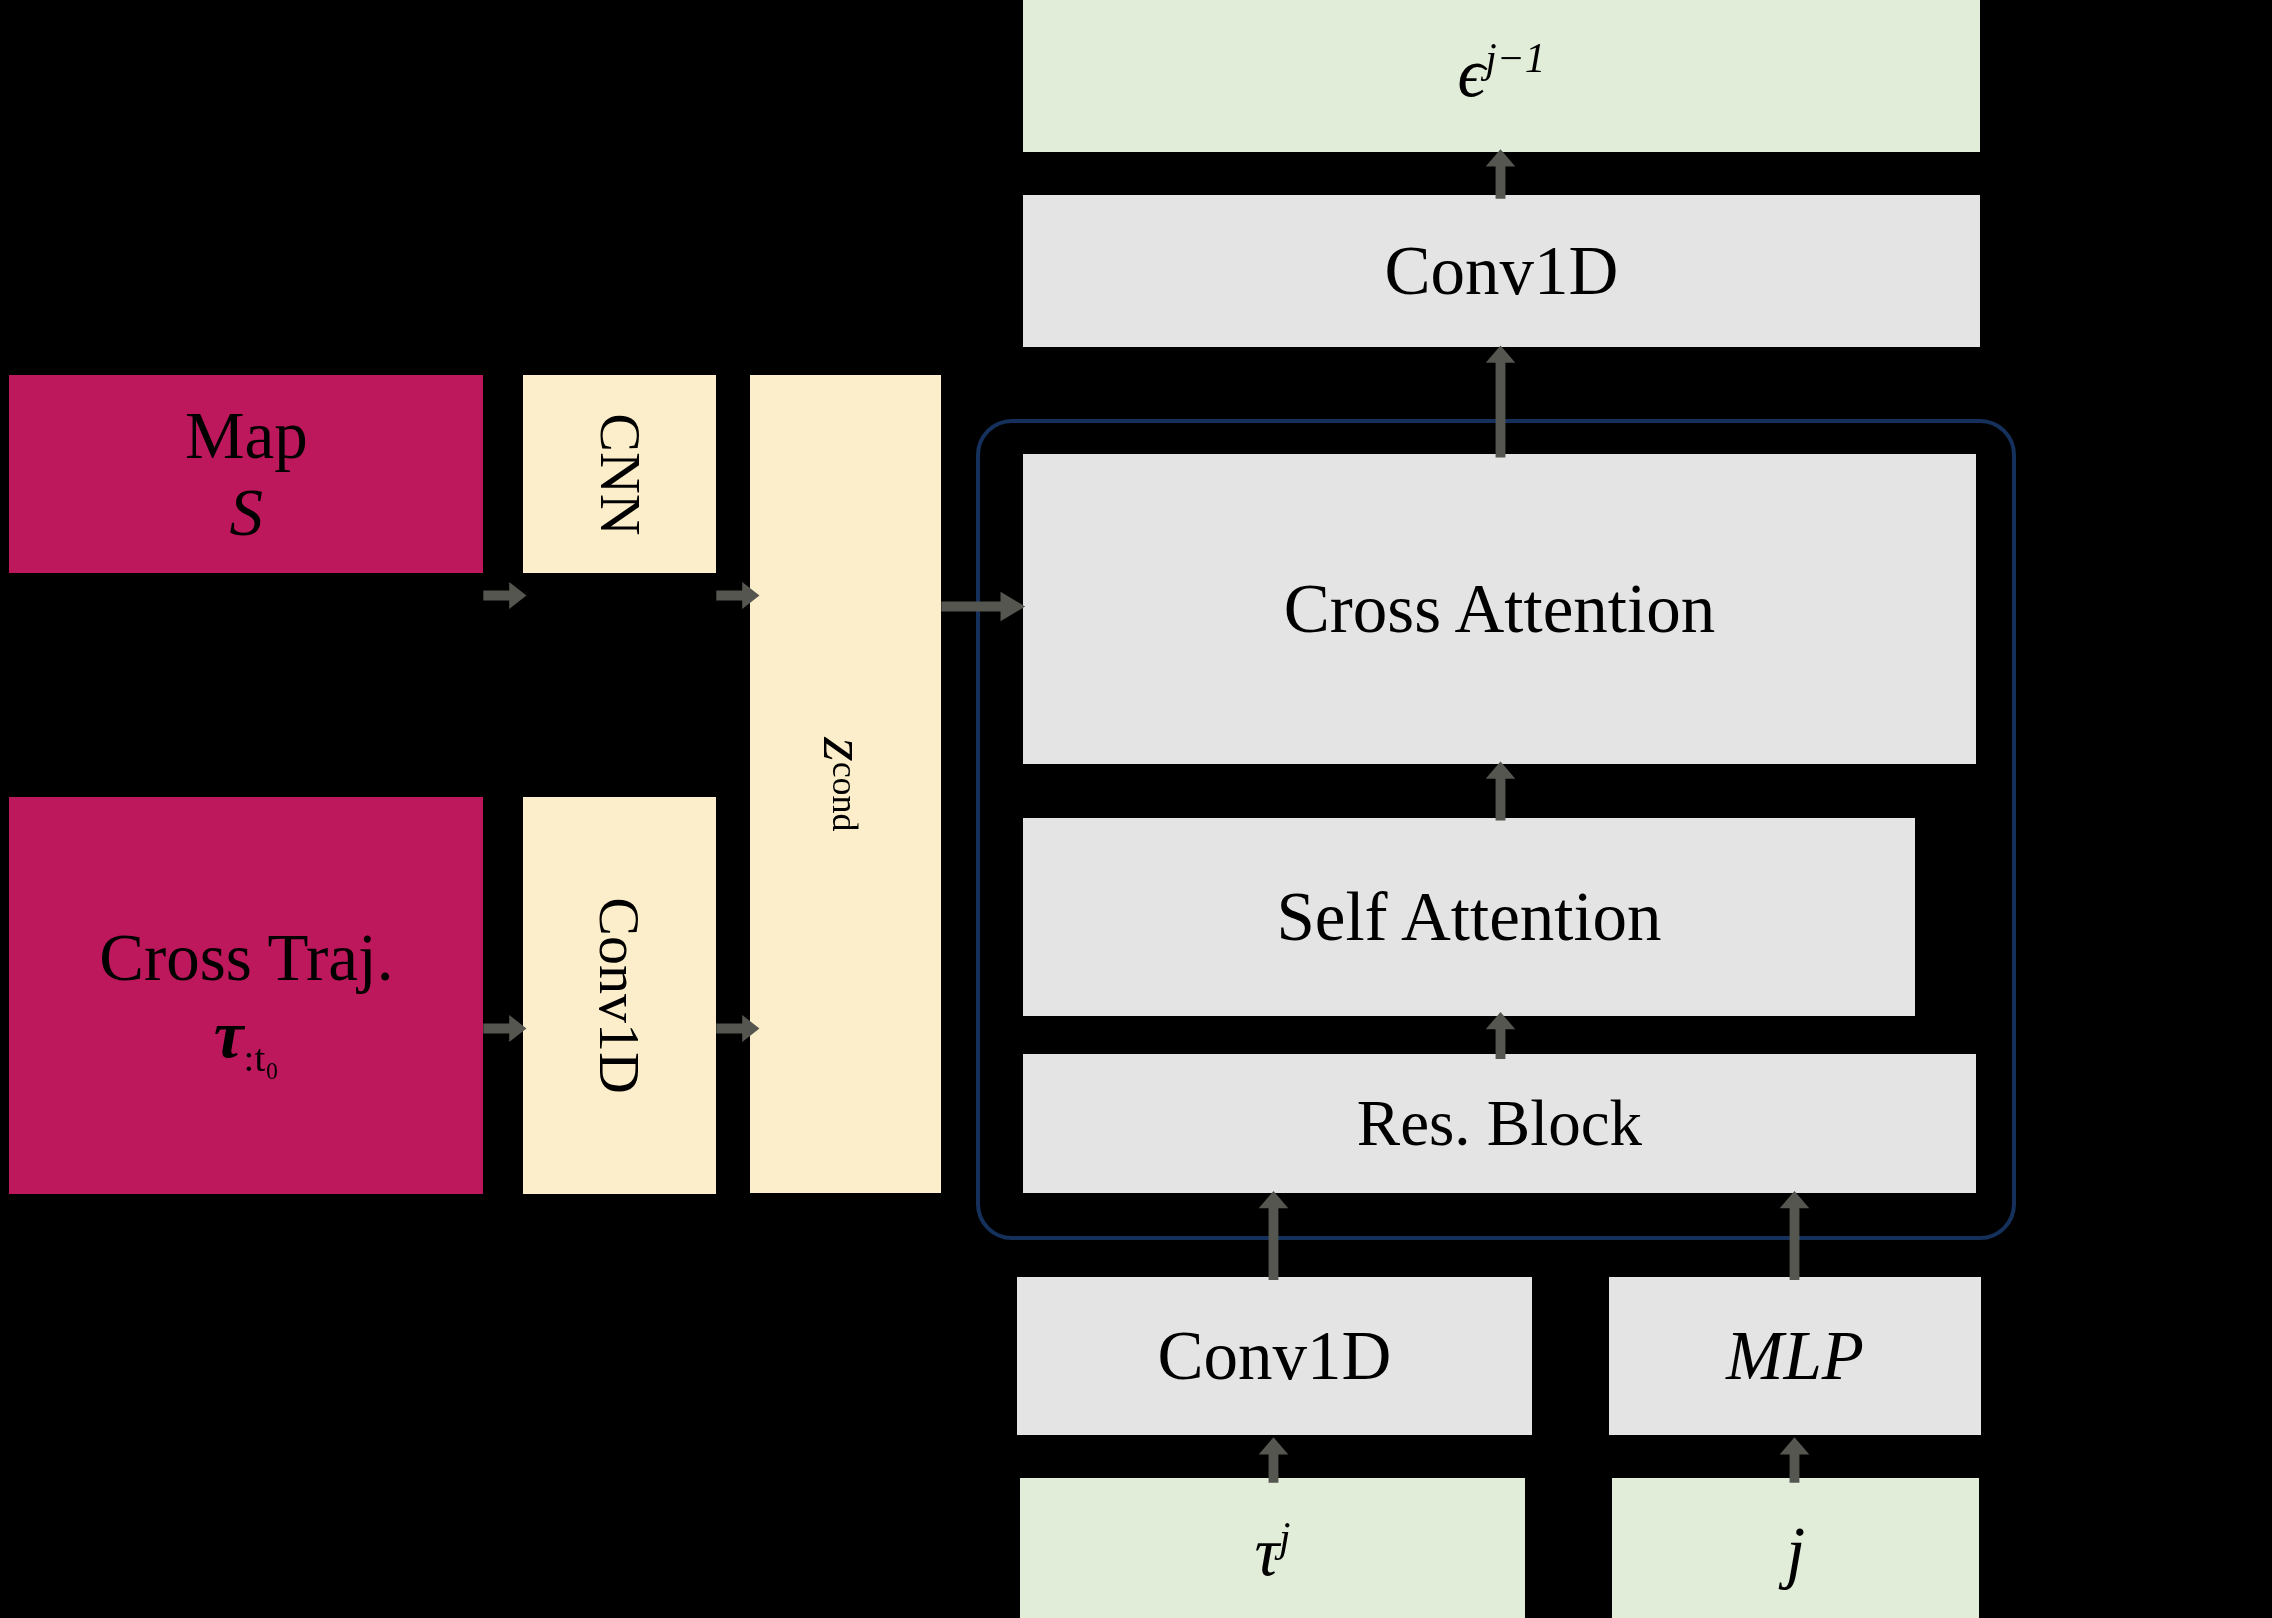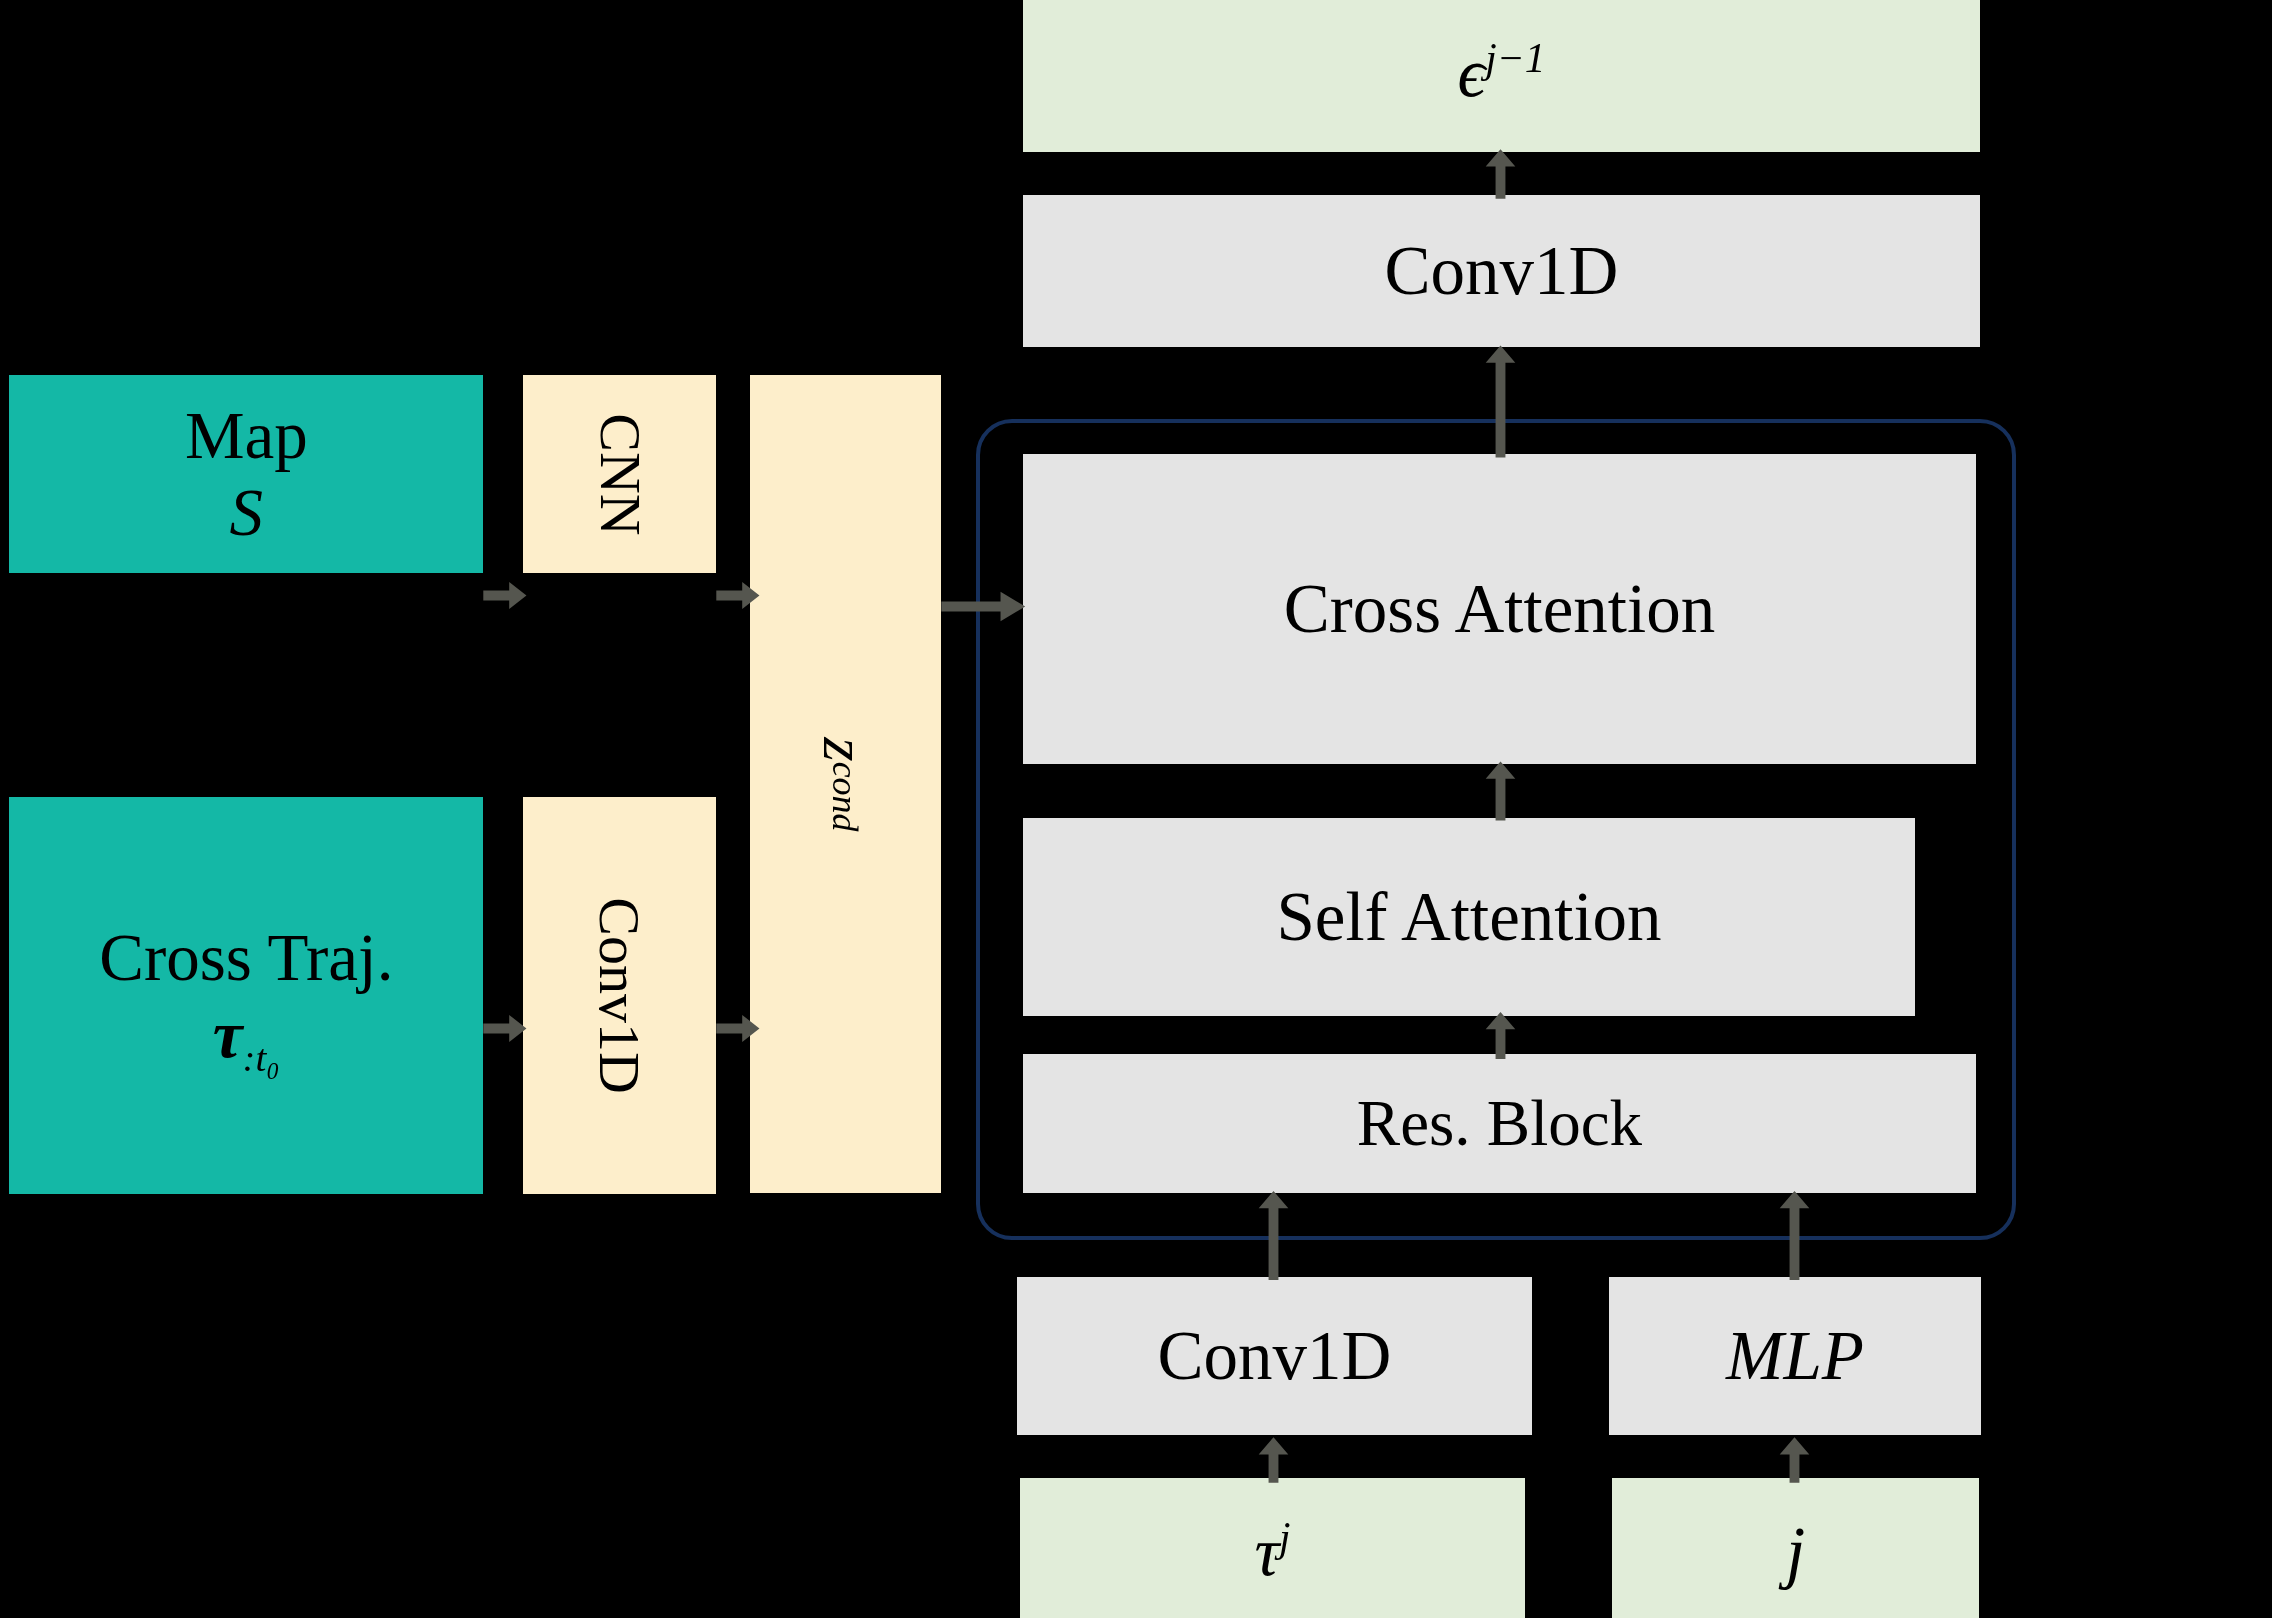--- a/index.html
+++ b/index.html
@@ -11,21 +11,21 @@
     overflow:hidden;
   }
   .box{
     position:absolute;
     display:flex;align-items:center;justify-content:center;
     color:#000;
     line-height:1;
     box-sizing:border-box;
     text-align:center;
   }
-  .blue{background:#14b8a6;}
+  .blue{background:#be185d;}
   .yellow{background:#fdeecb;}
   .gray{background:#e4e4e4;}
   .green{background:#e1edd9;}
 
   
   .vert{
     position:absolute;
     display:flex;align-items:center;justify-content:center;
     transform-origin:center center;
     transform:rotate(90deg);
@@ -40,21 +40,21 @@
     background:transparent;
     box-sizing:border-box;
   }
 
   
   .arrow{position:absolute;}
   .arrow svg{display:block;overflow:visible;}
   .math-it{font-style:italic;}
   .math-bi{font-style:italic;font-weight:bold;}
   sup.m{font-size:.60em;vertical-align:super;line-height:0;font-style:italic;}
-  sub.m{font-size:.58em;vertical-align:sub;line-height:0;font-style:italic;}
+  sub.m{font-size:.58em;vertical-align:sub;line-height:0;}
   .two-line{flex-direction:column;}
   .two-line .l1{margin-bottom:10px;}
 </style>
 </head>
 <body>
 
 <div id="stage">
 
   <div class="box blue two-line" style="left:9.3px;top:375px;width:474px;height:198px;font-size:67px;">
     <span class="l1">Map</span>

